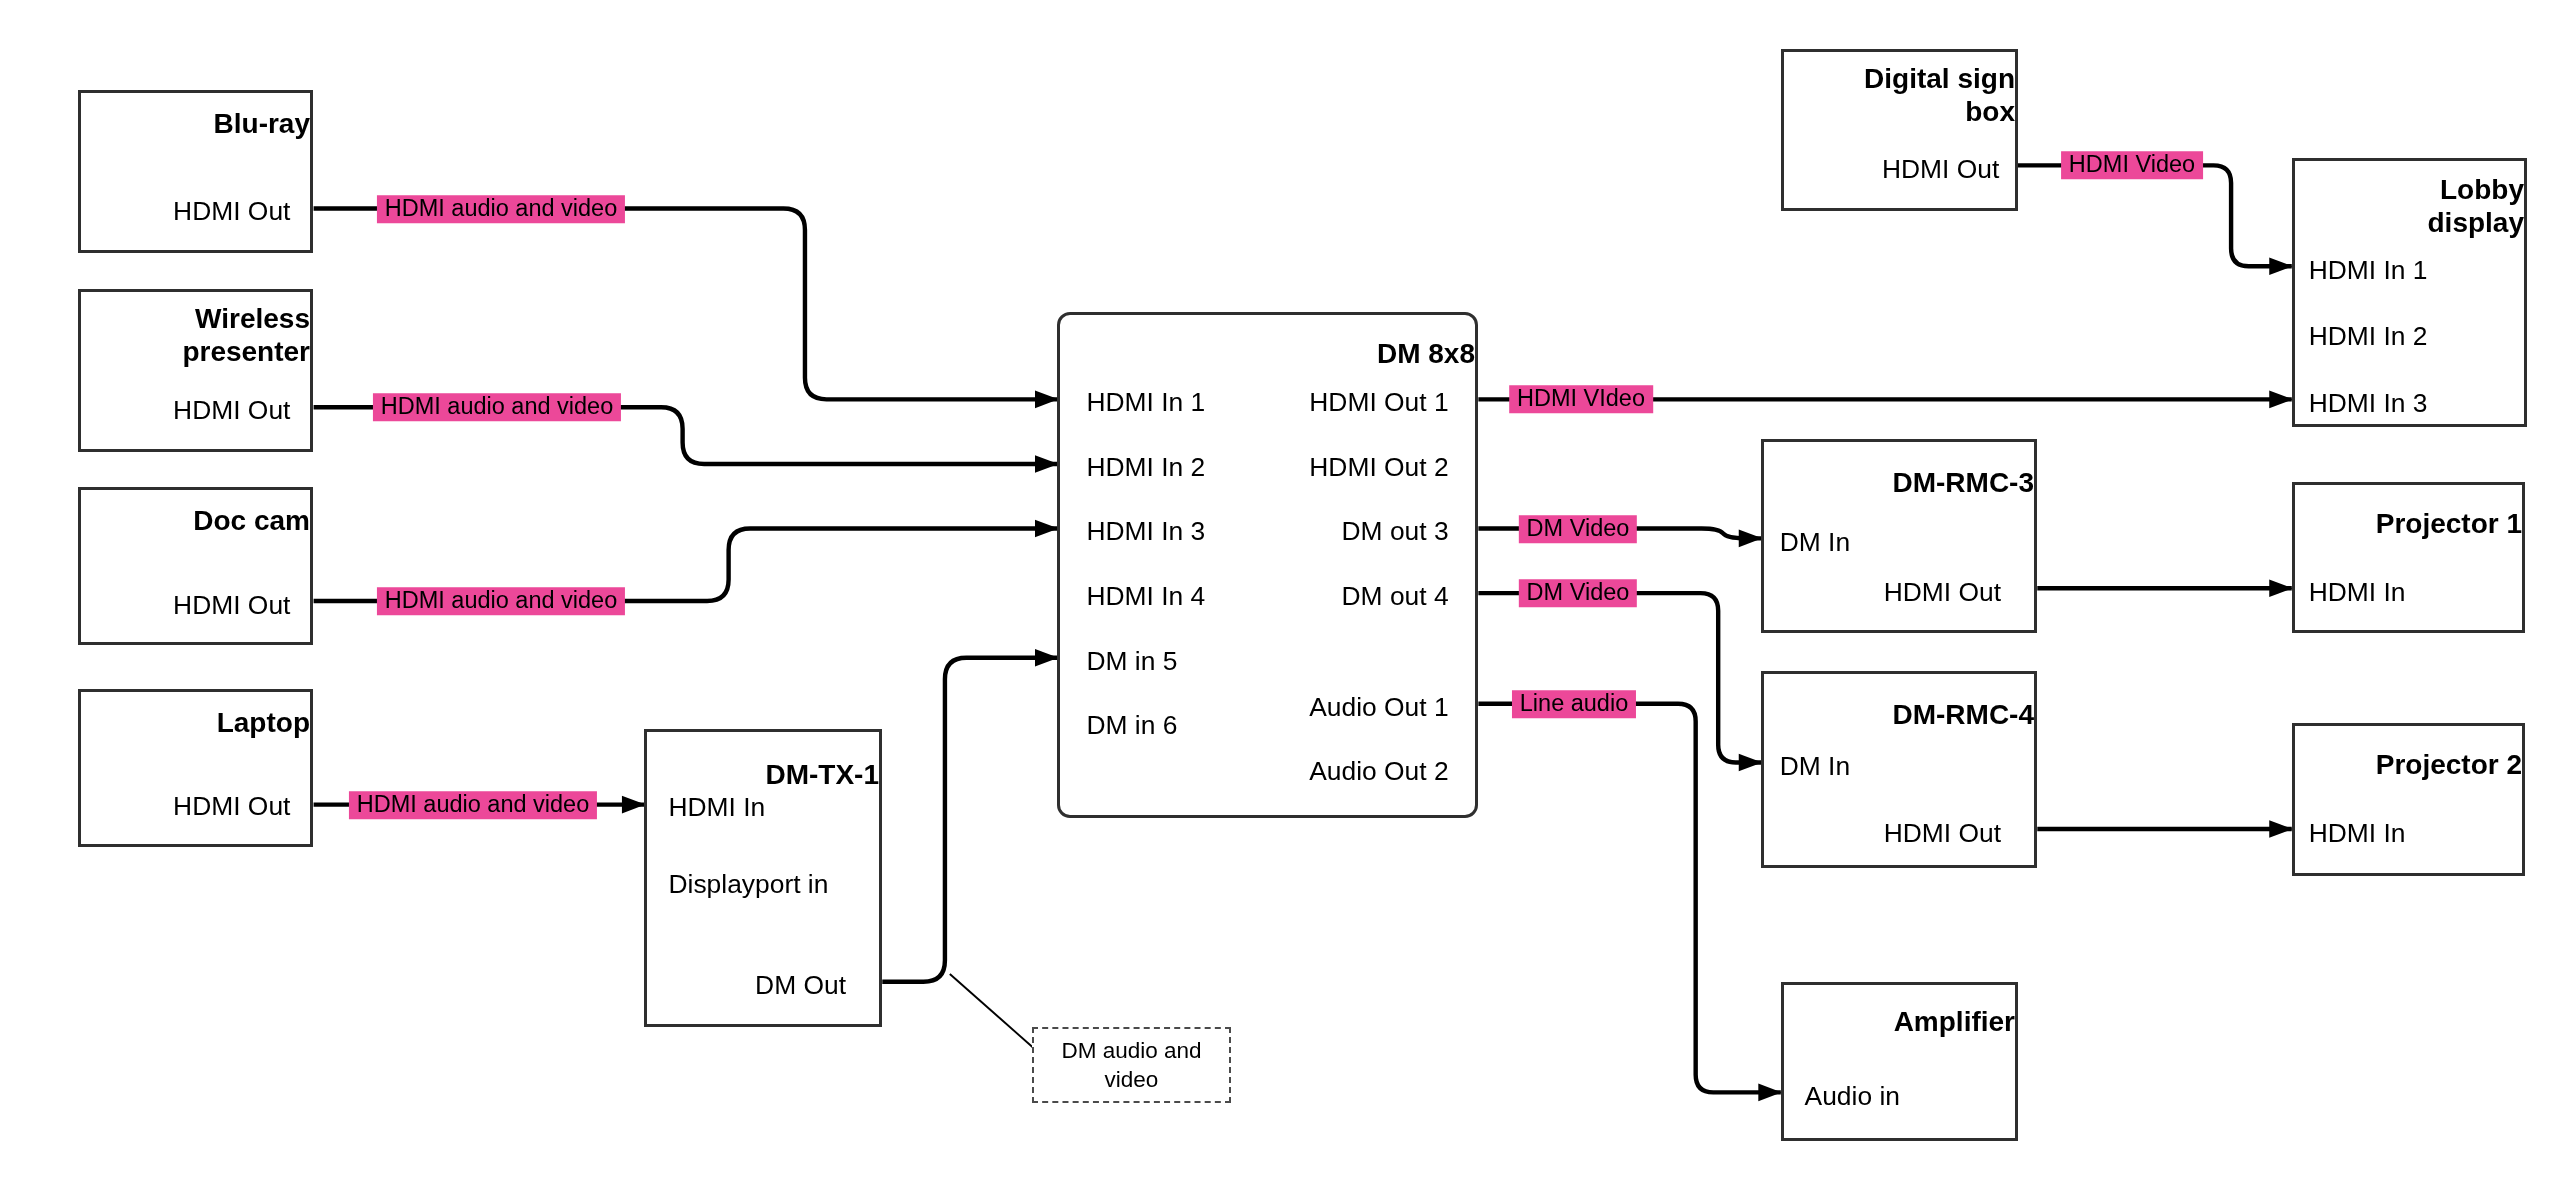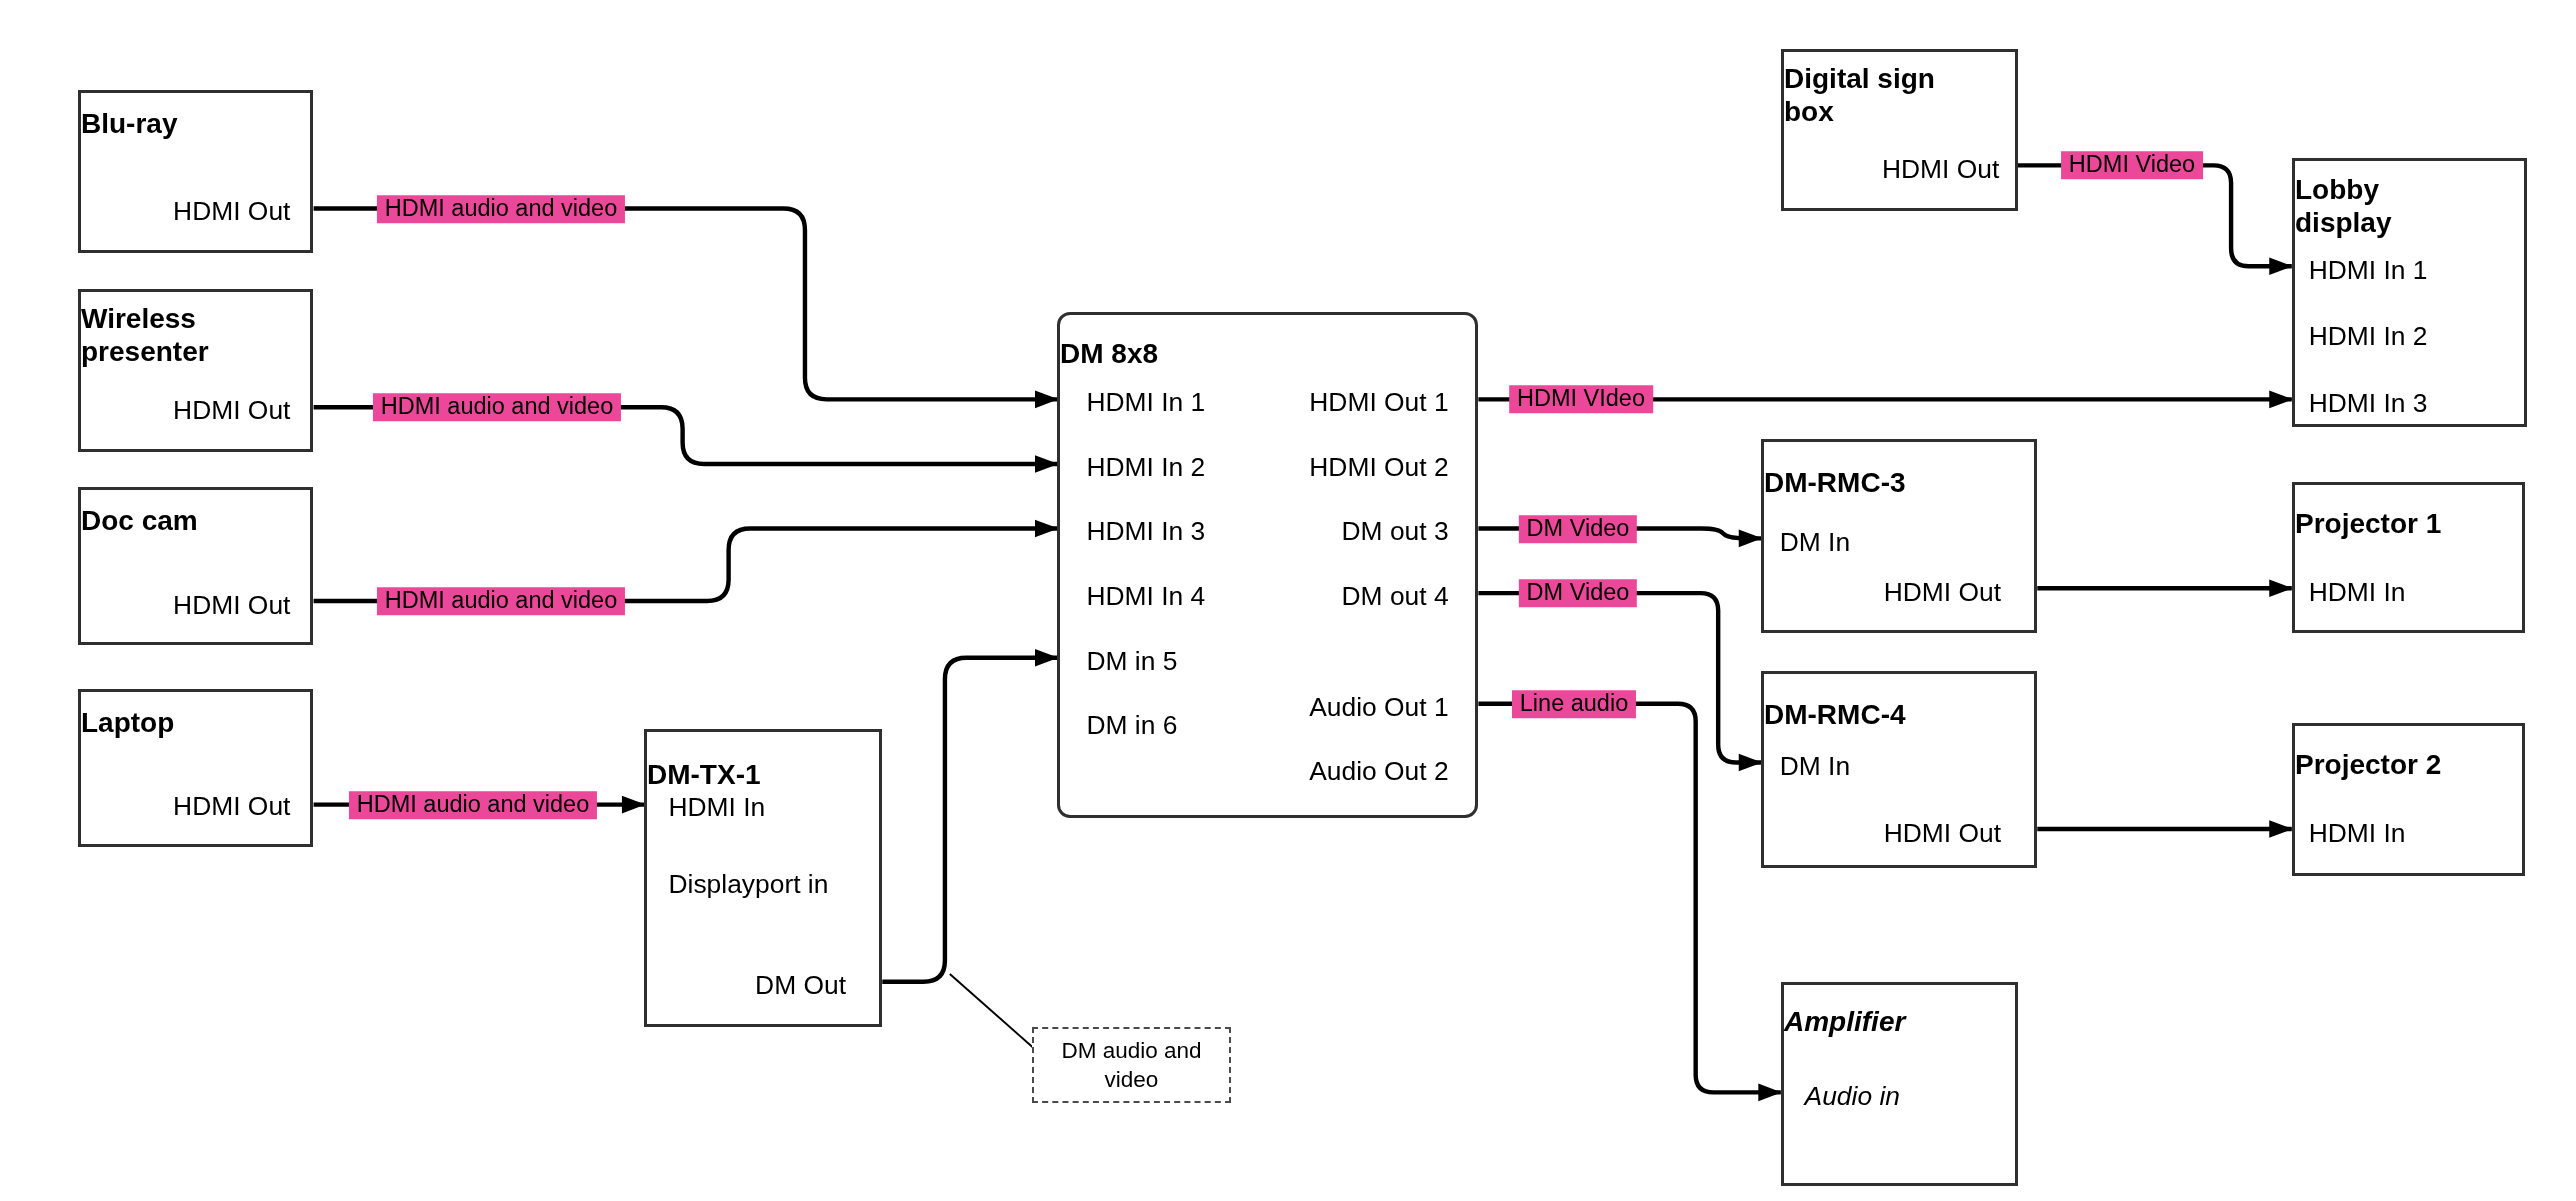--- a/index.html
+++ b/index.html
@@ -19,21 +19,21 @@
   .node {
     position: absolute;
     background: #ffffff;
     border: 3.9px solid #2f2f2f;
     box-sizing: border-box;
     z-index: 2;
   }
   .node .title {
     position: absolute;
     left: 0; right: 0; top: 13.7px;
-    text-align: left;
+    text-align: right;
     font-weight: bold;
     font-size: 28px;
     line-height: 1.2;
   }
   .node .title .inner { display: inline-block; }
   .port {
     position: absolute;
     transform: translateY(-50%);
     font-size: 26.4px;
     white-space: nowrap;
@@ -160,21 +160,21 @@
   <div class="title" style="top:23.5px;"><span class="inner">DM-RMC-4</span></div>
   <span class="port" style="left:15.7px; top:92px;">DM In</span>
   <span class="port" style="right:33px; top:159px;">HDMI Out</span>
 </div>
 
 <div class="node" style="left:2292px; top:723px; width:233px; height:153px;">
   <div class="title" style="top:21.5px;"><span class="inner">Projector 2</span></div>
   <span class="port" style="left:13.7px; top:107px;">HDMI In</span>
 </div>
 
-<div class="node" style="left:1781px; top:982px; width:237px; height:204px;font-style:italic;">
+<div class="node" style="left:1781px; top:982px; width:237px; height:159px;">
   <div class="title" style="top:19.6px;"><span class="inner">Amplifier</span></div>
   <span class="port" style="left:20.6px; top:111px;">Audio in</span>
 </div>
 
 <span class="wire-label" style="left:501px; top:209px;">HDMI audio and video</span>
 <span class="wire-label" style="left:497px; top:407px;">HDMI audio and video</span>
 <span class="wire-label" style="left:501px; top:601px;">HDMI audio and video</span>
 <span class="wire-label" style="left:473px; top:805px;">HDMI audio and video</span>
 <span class="wire-label" style="left:1581px; top:399px;">HDMI VIdeo</span>
 <span class="wire-label" style="left:1578px; top:529px;">DM Video</span>

